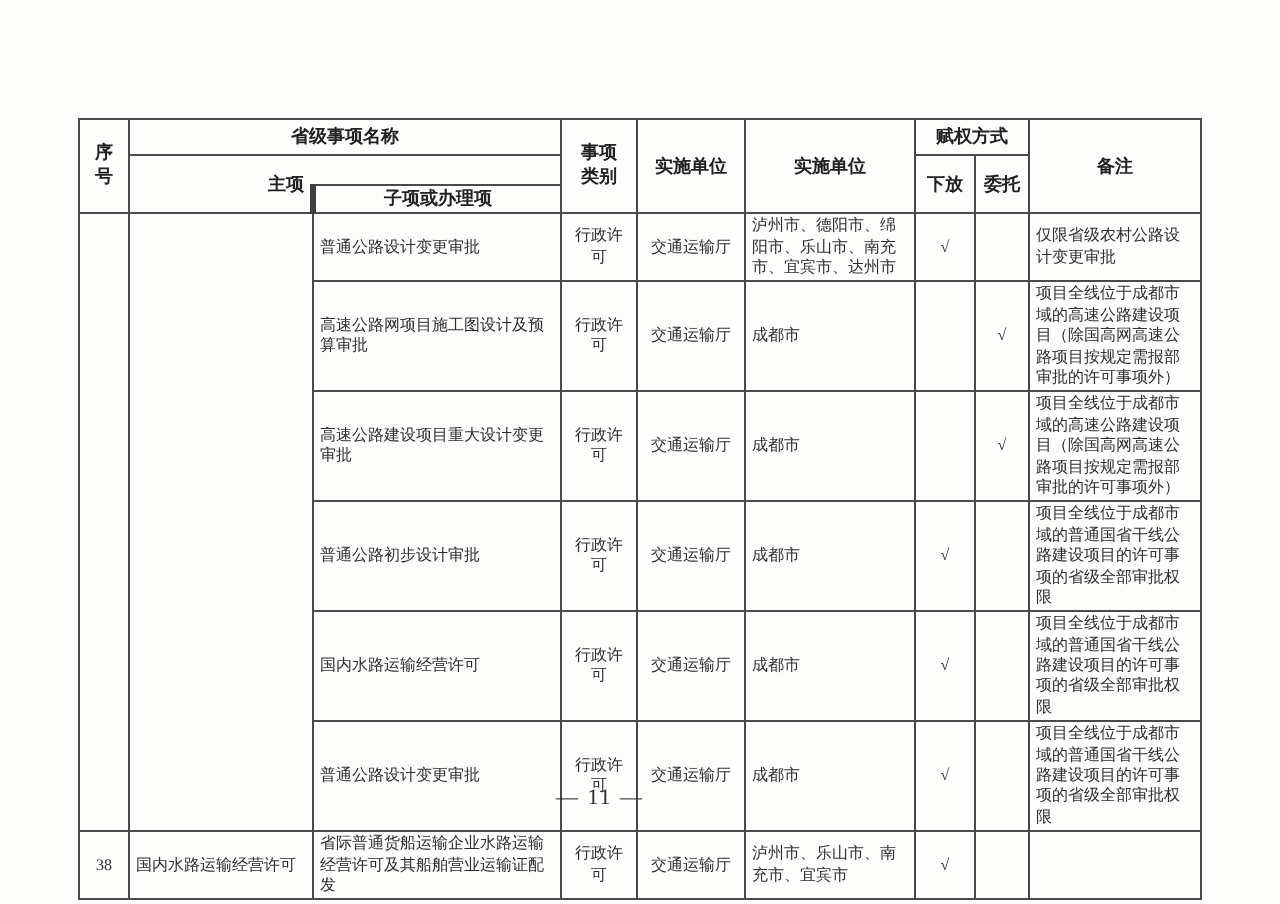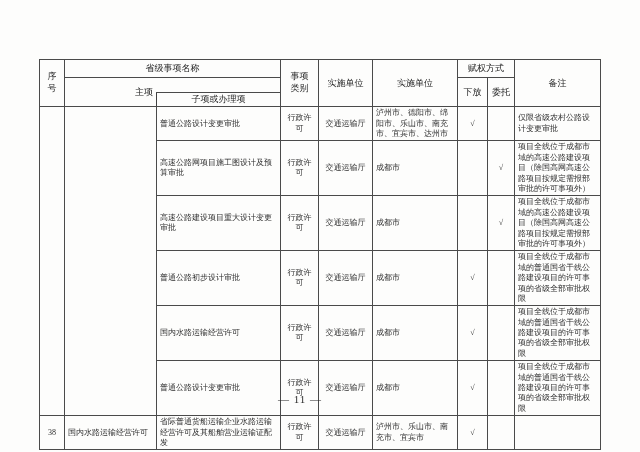--- a/index.html
+++ b/index.html
@@ -16,33 +16,33 @@
     border:1.5px solid #3c3c3c;
   }
   .doc th,.doc td{
     border:1px solid #4a4a4a;
     vertical-align:middle;
     padding:1px 3px;
     font-weight:normal;
     overflow:hidden;
   }
   .doc th{
-    font-size:9px;font-weight:normal;text-align:center;line-height:1.25;
+    font-size:9px;font-weight:bold;text-align:center;line-height:1.25;
     color:#222;
   }
   .doc td{font-size:8px;line-height:1.3;}
   .center{text-align:center;padding:1px;}
   .left{text-align:left;}
   .small{font-size:7.5px;line-height:1.32;word-break:break-all;}
   .vwrap{display:inline-block;width:1.05em;word-break:break-all;line-height:1.3;}
   .vwrap2{display:inline-block;width:2.1em;word-break:break-all;line-height:1.3;}
   
   th.main-col{border-right:none;text-align:right;}
   th.step-spacer{border-left:none;border-bottom:1px solid #4a4a4a;}
-  th.sub-col{border-left:1px solid #404040;border-top:1px solid #4a4a4a;text-align:center;}
+  th.sub-col{border-left:3px solid #404040;border-top:1px solid #4a4a4a;text-align:center;}
   tr.hA{height:18px;} tr.hB{height:15px;} tr.hC{height:14px;}
   tr.r0{height:33px;} tr.r1{height:50px;} tr.r2{height:53px;}
   tr.r3{height:40px;} tr.r4{height:38px;} tr.r5{height:34px;}
   tr.r6{height:32px;}
   .check{font-size:9px;}
   .footer{
     position:absolute;left:0;top:393px;width:600px;
     text-align:center;font-size:11px;color:#2e2e2e;
     letter-spacing:1px;
   }

